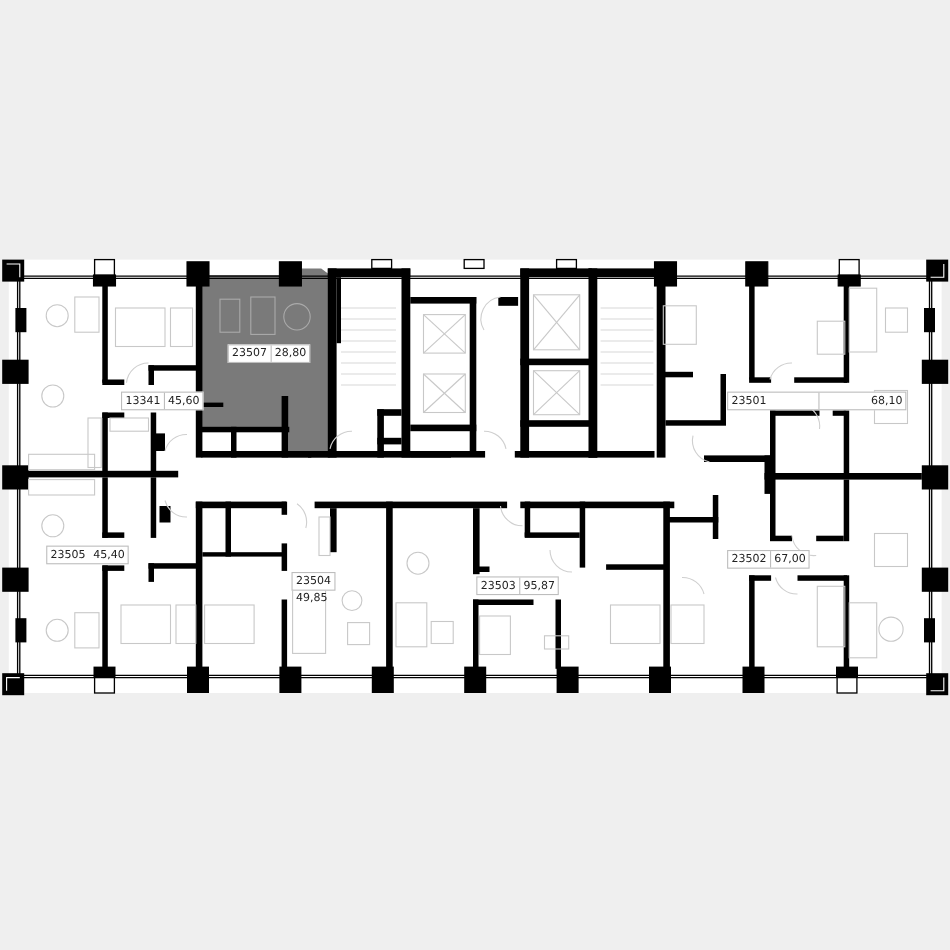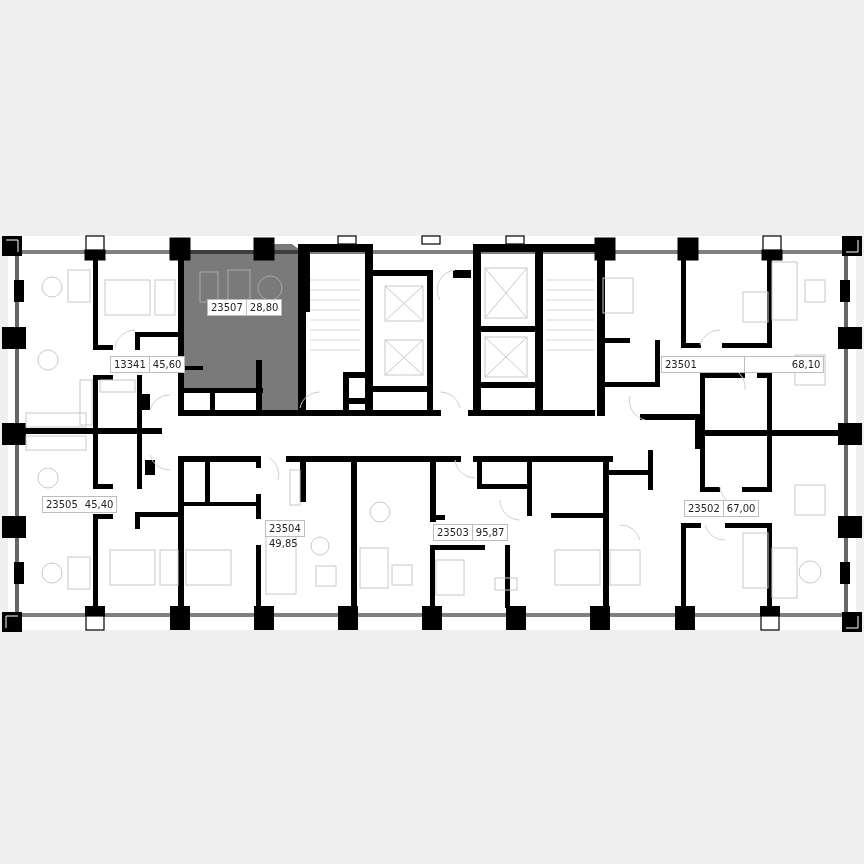--- a/index.html
+++ b/index.html
@@ -309,21 +309,21 @@
     <path d="M735 370 A20 20 0 0 1 745 390"></path>
     <path d="M720 487 A20 20 0 0 0 742 505"></path>
     <path d="M500 500 A20 20 0 0 0 520 520"></path>
     <path d="M705 525 A20 20 0 0 0 725 540"></path>
     <path d="M620 525 A20 20 0 0 1 640 540"></path>
   </g>
 </svg>
 
 <div class="unit-hit" style="left:183px;top:250px;width:117px;height:166px;"></div>
 
-<div class="unit-label" style="left:207px;top:299px;">
+<div class="unit-label" style="left:207px;top:313px;">
   <span>23507</span>
   <span class="sep"></span>
   <span>28,80</span>
 </div>
 
 <div class="unit-label" style="left:110px;top:356px;">
   <span>13341</span>
   <span class="sep"></span>
   <span>45,60</span>
 </div>
@@ -339,21 +339,21 @@
   <span class="sep"></span>
   <span>49,85</span>
 </div>
 
 <div class="unit-label" style="left:433px;top:524px;">
   <span>23503</span>
   <span class="sep"></span>
   <span>95,87</span>
 </div>
 
-<div class="unit-label" style="left:684px;top:500px;">
+<div class="unit-label" style="left:661px;top:500px;">
   <span>23502</span>
   <span class="sep"></span>
   <span>67,00</span>
 </div>
 
 <div class="unit-label" style="left:661px;top:356px;gap:44px;">
   <span>23501</span>
   <span class="sep"></span>
   <span>68,10</span>
 </div>

